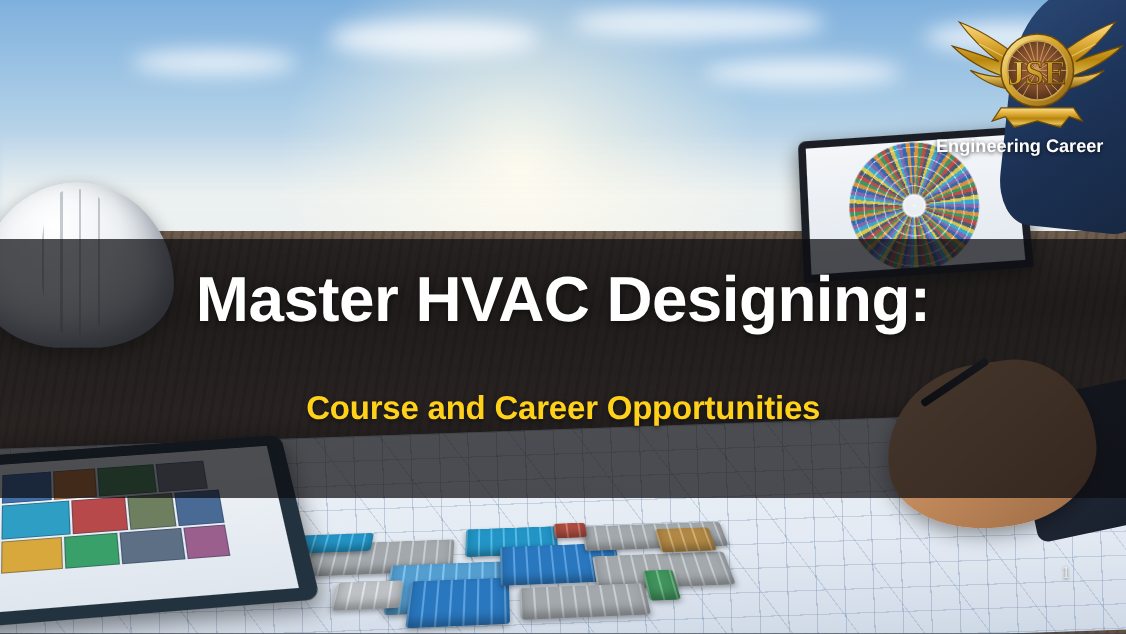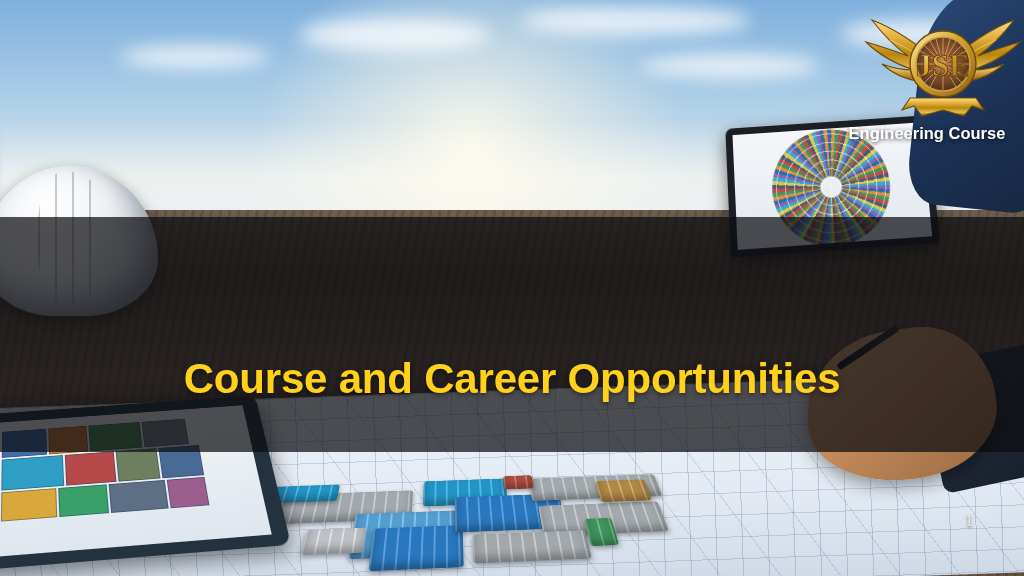--- a/index.html
+++ b/index.html
@@ -255,21 +255,21 @@
     font-weight: 700;
     color: #ffffff;
     letter-spacing: -0.5px;
     line-height: 1.05;
     text-shadow: 0 2px 6px rgba(0,0,0,0.55);
   }
   .subtitle {
     position: absolute;
     left: 0; top: 355px; width: 1024px;
     text-align: center;
-    font-size: 42px;
+    font-size: 30px;
     font-weight: 700;
     color: #FFD11A;
     letter-spacing: -0.2px;
     text-shadow: 0 2px 5px rgba(0,0,0,0.5);
   }
 
   
   .logo {
     position: absolute;
     left: 838px; top: 6px; width: 178px; height: 146px;
@@ -385,20 +385,21 @@
 
     <div class="person-shirt"></div>
     <div class="sleeve"></div>
     <div class="cuff"></div>
     <div class="hand"></div>
     <div class="pen"></div>
   </div>
 
   <div class="text-band"></div>
 
+  <div class="title">Master HVAC Designing:</div>
 
   <div class="subtitle">Course and Career Opportunities</div>
 
   <div class="logo">
     <div class="logo-emblem">
       <svg viewBox="0 0 178 116" width="178" height="116" xmlns="http://www.w3.org/2000/svg">
         <defs>
           <linearGradient id="goldGrad" x1="0" y1="0" x2="0" y2="1">
             <stop offset="0%" stop-color="#FBE08A"></stop>
             <stop offset="25%" stop-color="#E6B545"></stop>
@@ -452,18 +453,18 @@
             <line x1="89" y1="58" x2="70" y2="77"></line>
         </g>
 
         <text x="89" y="70" text-anchor="middle" font-family="Liberation Serif, serif" font-size="31" font-weight="bold" fill="url(#goldGrad2)" stroke="#5C3D06" stroke-width="0.8">JSE</text>
 
         <g>
           <path d="M56 92 L122 92 L130 104 L118 100 L110 110 L89 104 L68 110 L60 100 L48 104 Z" fill="url(#goldGrad)" stroke="#6e4a08" stroke-width="1.1"></path>
         </g>
       </svg>
     </div>
-    <div class="logo-caption">Engineering Course</div>
+    <div class="logo-caption">Engineering Career</div>
   </div>
 
   <div class="page-number">1</div>
 
 </div>
 
 </body></html>

